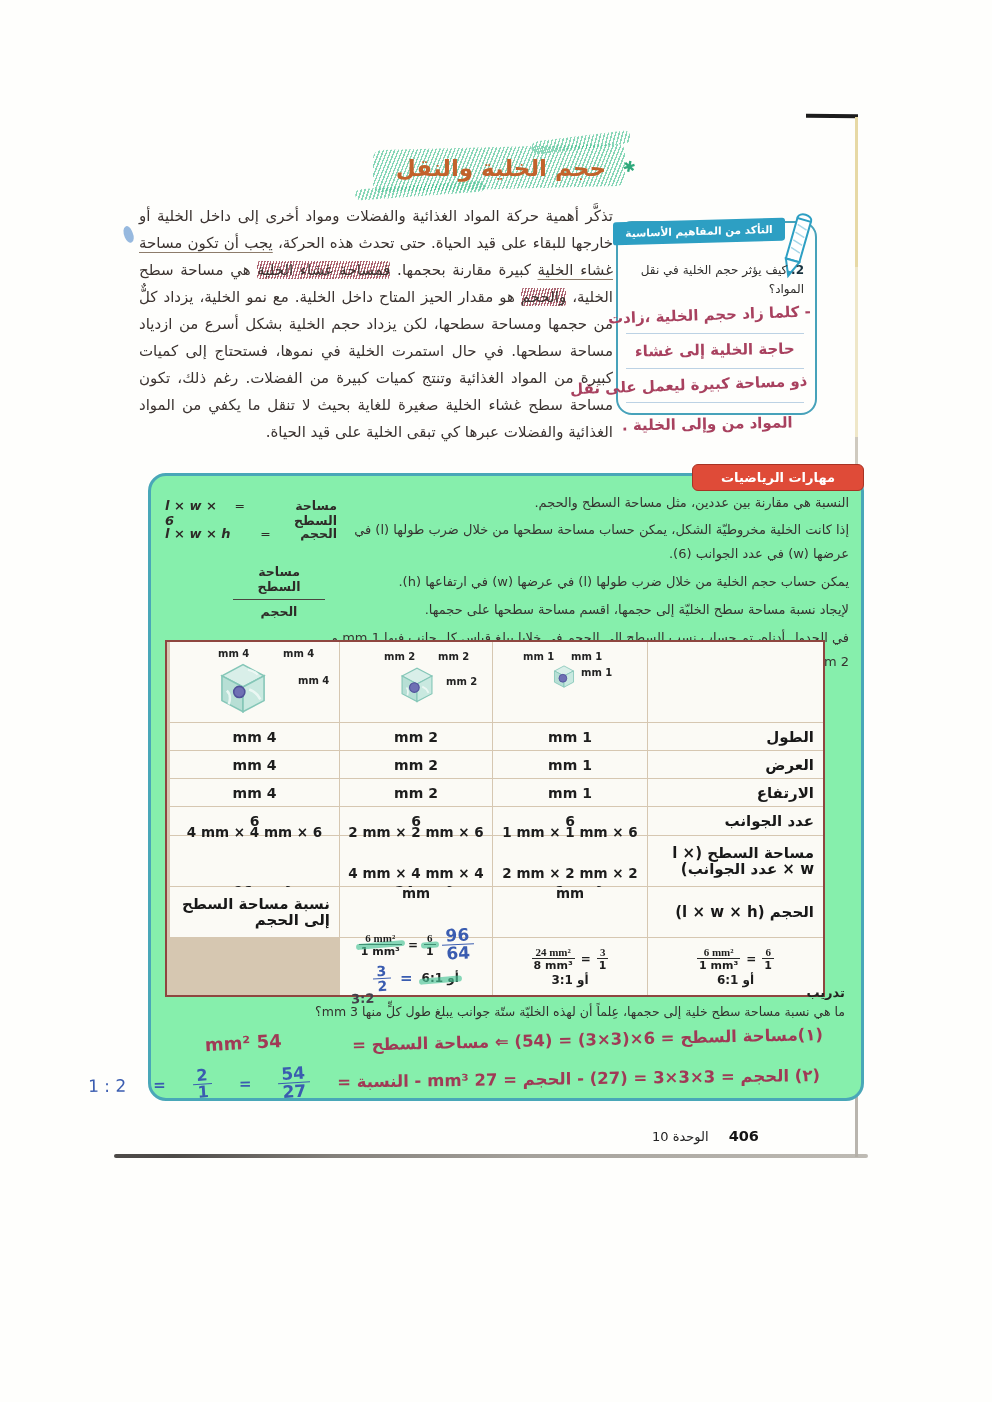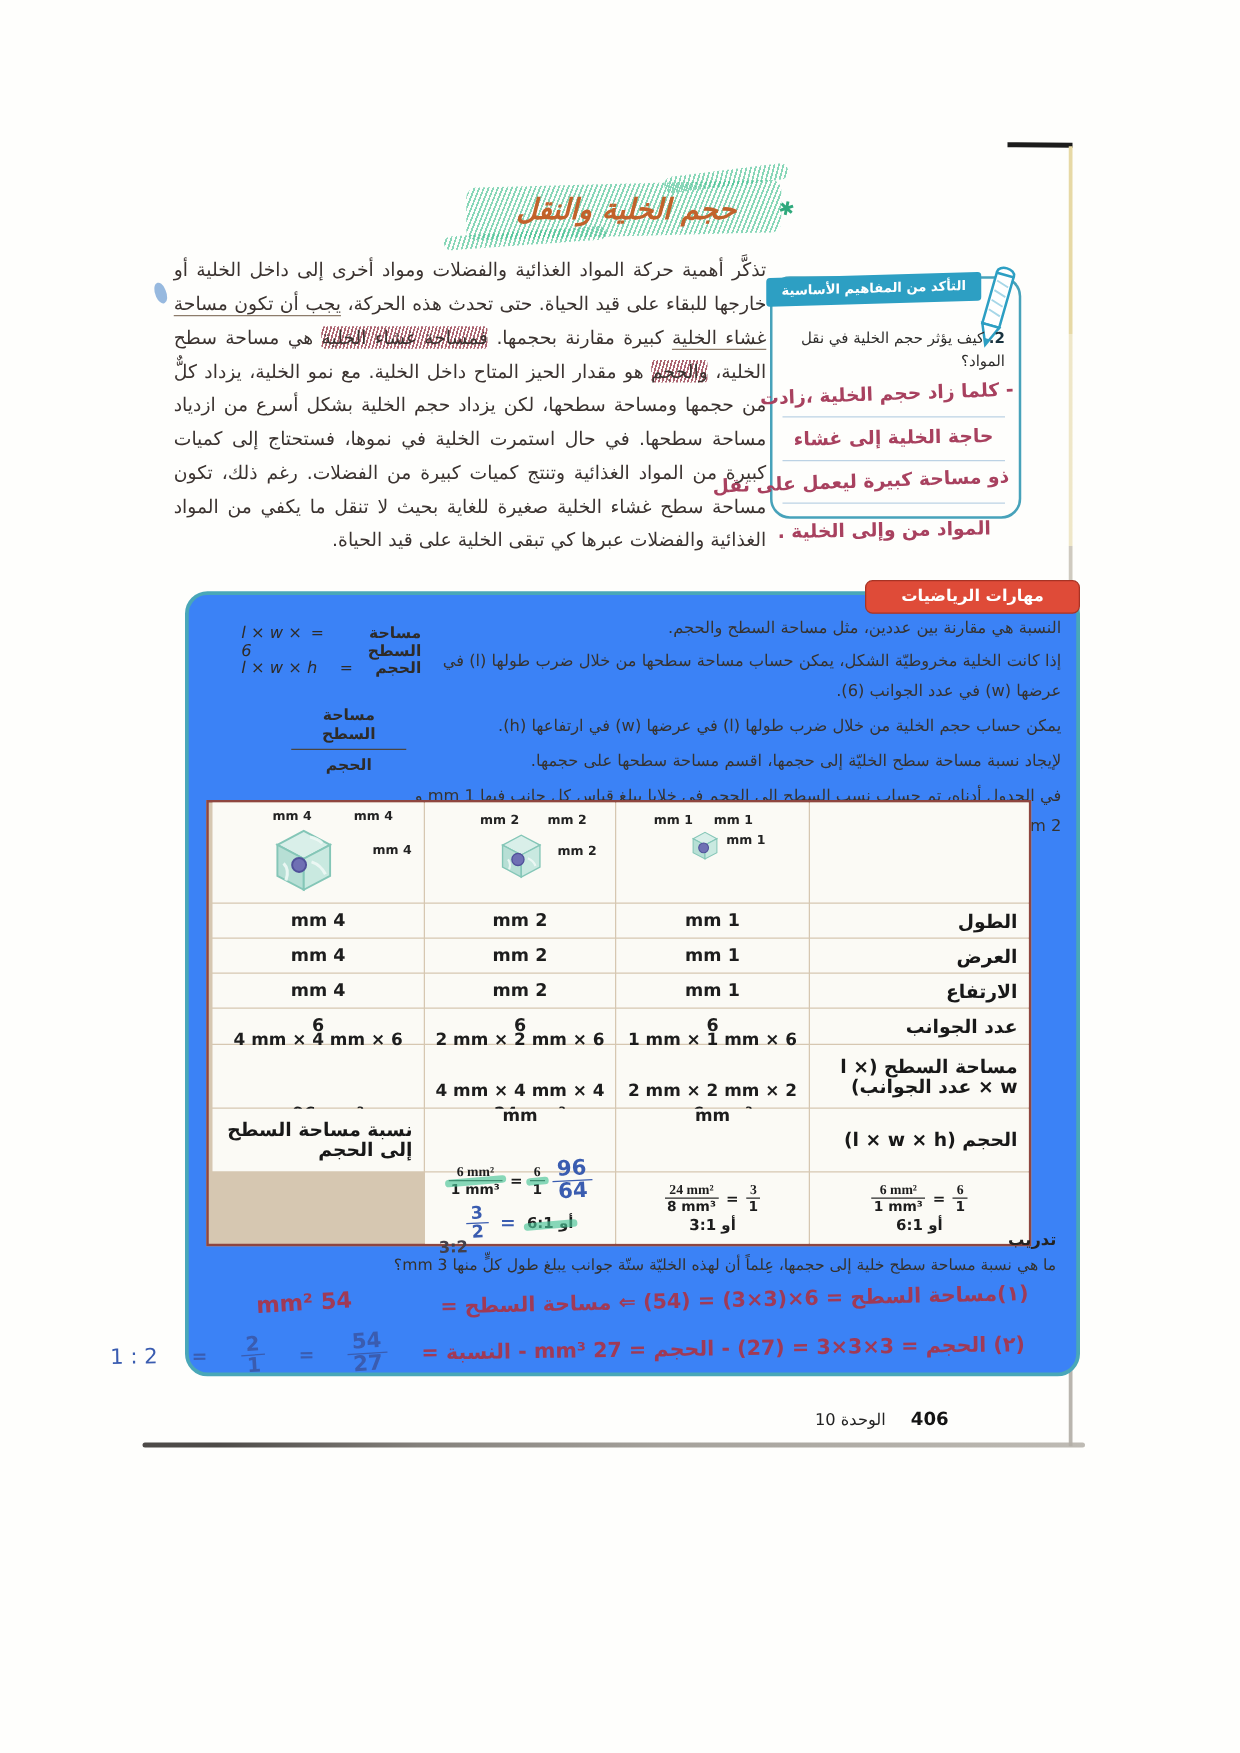--- a/index.html
+++ b/index.html
@@ -16,21 +16,21 @@
       border-radius:60% 40% 55% 45%;transform:rotate(-24deg);}
 
   
   .title-wrap{position:absolute;left:381px;top:145px;width:240px;height:48px;direction:rtl;}
   .hl{position:absolute;border-radius:8px;
       background:repeating-linear-gradient(112deg,rgba(63,190,142,0) 0 2.1px,rgba(63,190,142,.62) 2.1px 3.5px);}
   .hl-main{left:-8px;top:2px;width:252px;height:42px;transform:skewY(-1.5deg);}
   .hl-tail-tr{left:150px;top:-9px;width:100px;height:13px;transform:rotate(-7deg);}
   .hl-tail-bl{left:-26px;top:40px;width:130px;height:11px;transform:rotate(-4deg);}
   .page-title{position:relative;margin:0;font-size:23px;font-weight:bold;color:#c2622b;
-      text-align:center;line-height:46px;font-style:italic;}
+      text-align:center;line-height:46px;}
   .title-star{position:absolute;right:-15px;top:13px;color:#2fa97c;font-size:15px;transform:rotate(12deg);}
 
   
   .intro{position:absolute;left:139px;top:188px;width:474px;direction:rtl;text-align:justify;
       font-size:15px;line-height:27px;color:#3b3330;font-weight:500;}
   .uline{text-decoration:underline;text-decoration-color:#8d7c6b;text-decoration-thickness:1px;text-underline-offset:4px;}
   .scrib{position:relative;border-radius:3px;
       background:repeating-linear-gradient(106deg,rgba(140,40,58,0) 0 1.5px,rgba(140,40,58,.72) 1.5px 2.8px);}
 
   
@@ -39,31 +39,31 @@
       border-radius:3px;color:#fff;font-size:10.5px;font-weight:bold;text-align:center;line-height:23px;
       transform:skewY(-1.6deg);direction:rtl;}
   .pencil{position:absolute;left:158px;top:-14px;width:42px;height:72px;}
   .concept-q{position:absolute;right:11px;top:38px;width:168px;direction:rtl;font-size:12px;line-height:19px;color:#2f2e2c;}
   .qnum{font-weight:bold;color:#18323e;}
   .rule{position:absolute;left:8px;width:178px;height:1px;background:#bcd2e4;}
   .ans{position:absolute;direction:rtl;color:#a8415f;font-weight:bold;font-size:15px;white-space:nowrap;
       letter-spacing:.5px;}
 
   
-  .mathbox{position:absolute;left:148px;top:473px;width:710px;height:622px;border:3px solid #49a7b8;border-radius:18px;background:#3b82f6;}
+  .mathbox{position:absolute;left:148px;top:473px;width:710px;height:622px;border:3px solid #49a7b8;border-radius:18px;background:#86efac;}
   .math-tab{position:absolute;right:-3px;top:-12px;width:170px;height:25px;background:#df4b38;border:1px solid #a83324;
       border-radius:6px;color:#fff;font-size:13px;font-weight:bold;text-align:center;line-height:25px;direction:rtl;}
   .mtext{position:absolute;right:12px;top:15px;width:522px;direction:rtl;font-size:13px;line-height:24px;color:#363330;text-align:right;}
   .mtext p{margin:0 0 3px 0;}
   .mtext p.sp{margin-top:4px;}
   .formula{position:absolute;left:14px;direction:rtl;display:flex;gap:7px;align-items:baseline;
       width:172px;justify-content:space-between;font-size:12.5px;color:#2e2b28;}
   .f1{top:22px;} .f2{top:50px;}
   .flabel{font-weight:bold;}
-  .fmath{direction:ltr;font-style:italic;font-size:13px;font-weight:400;margin-left:28px;}
+  .fmath{direction:ltr;font-style:italic;font-size:13px;font-weight:700;}
   .bigfrac{position:absolute;left:82px;top:88px;width:92px;text-align:center;direction:rtl;font-size:12.5px;font-weight:bold;color:#2e2b28;}
   .bigfrac .fr-num{display:block;border-bottom:1.5px solid #4a4540;padding:0 4px 5px 4px;}
   .bigfrac .fr-den{display:block;padding-top:4px;}
 
   
   .ctable{position:absolute;left:14px;top:164px;width:656px;direction:rtl;display:grid;
       grid-template-columns:175px 154px 152px 169px;
       grid-template-rows:80px 27px 27px 27px 28px 50px 50px 57px;
       gap:1px;background:#d6c7b1;border:2px solid #8e4640;}
   .cell{background:#fbfaf5;display:flex;align-items:center;justify-content:center;

